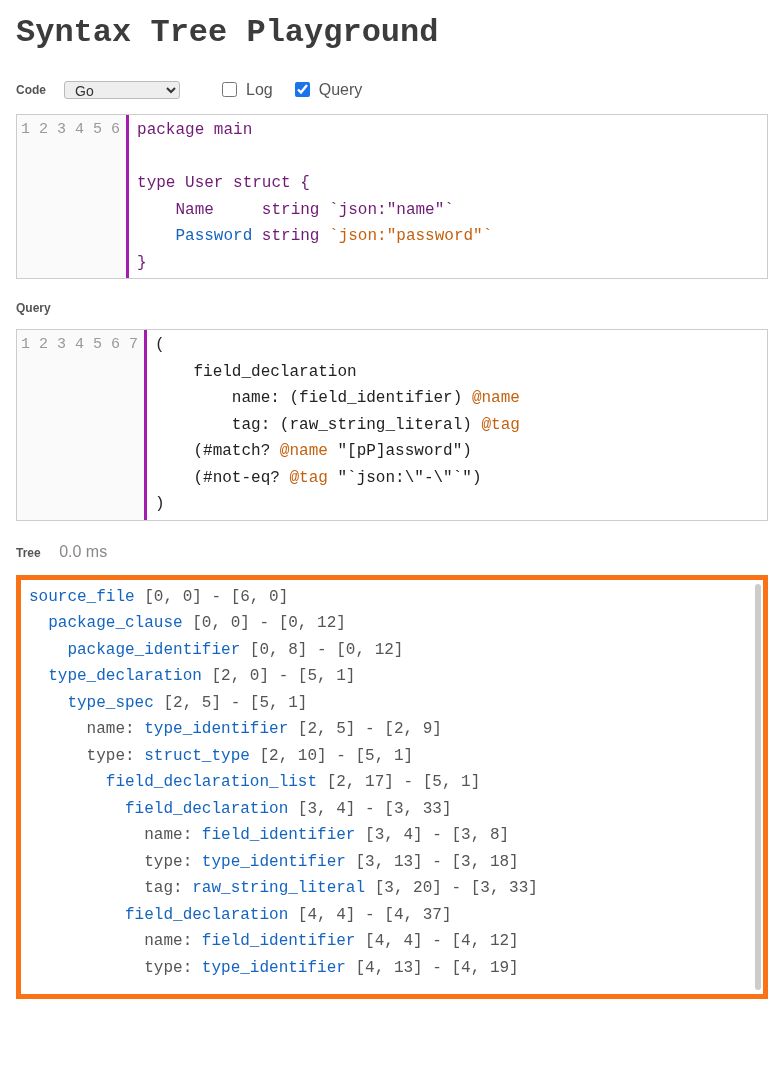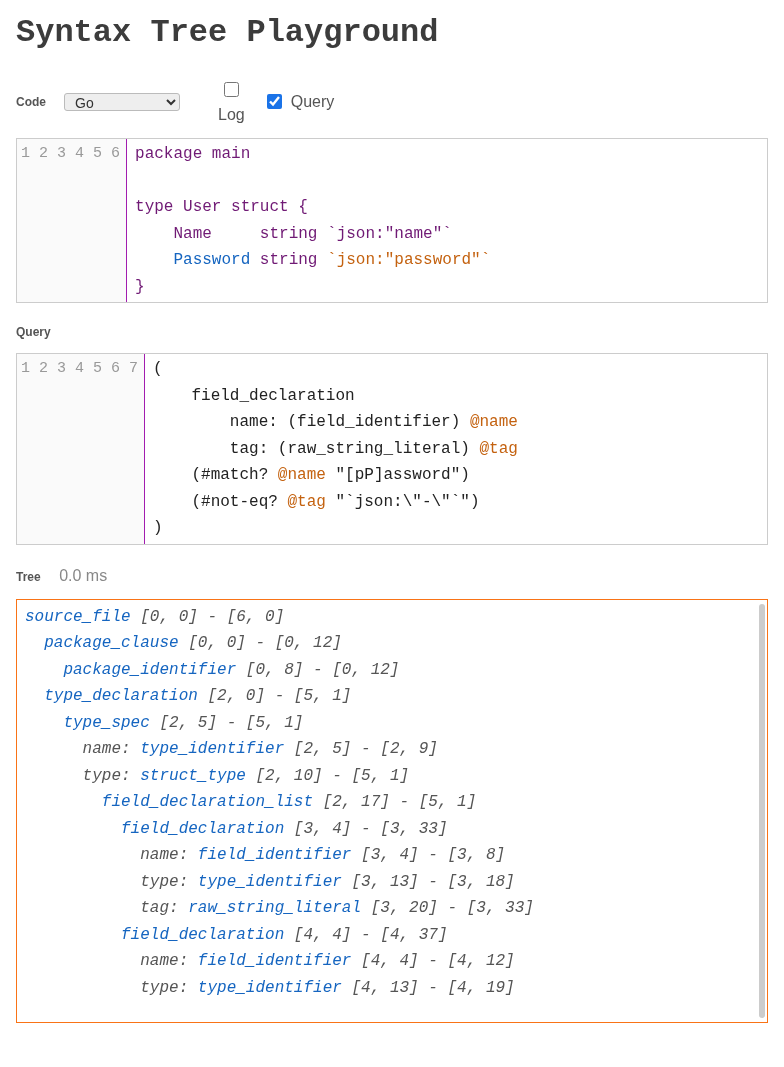--- a/index.html
+++ b/index.html
@@ -58,21 +58,21 @@
     line-height: 26.5px;
     background: #fff;
     display: flex;
     margin-bottom: 22px;
   }
   .gutter {
     text-align: right;
     padding: 2px 6px 2px 4px;
     color: #999;
     background: #fafafa;
-    border-right: 1px solid #a21caf;
+    border-right: 3px solid #a21caf;
     user-select: none;
     min-width: 24px;
     font-size: 15px;
   }
   .code-area {
     padding: 2px 8px;
     flex: 1;
     white-space: pre;
     color: #222;
   }
@@ -80,31 +80,30 @@
   .tok-hl    { color: #1565c0; }
   .tok-str   { color: #c46210; }
   .tok-cap   { color: #c46210; }
   .timing {
     font-weight: 400;
     color: #888;
     margin-left: 14px;
     font-size: 16px;
   }
   .tree-box {
-    border: 1px solid #f97316;
+    border: 5px solid #f97316;
     font-family: "Consolas","Menlo","Courier New",monospace;
     font-size: 16px;
     line-height: 26.5px;
     padding: 4px 8px 0 8px;
     height: 424px;
     overflow: hidden;
     position: relative;
     margin-top: 14px;
     color: #444;
-    font-style: italic;
   }
   .tree-box::after {
     content:"";
     position:absolute;
     right:2px; top:4px; bottom:4px;
     width:6px;
     background:#ccc;
     border-radius:3px;
   }
   .tree-line { white-space: pre; }
@@ -121,21 +120,21 @@
 </head>
 <body>
 
 <h1>Syntax Tree Playground</h1>
 
 <div class="controls-row">
   <span class="section-label">Code</span>
   <select class="lang">
     <option>Go</option>
   </select>
-  <label class="chk-group" style="margin-left:20px;flex-direction:column;">
+  <label class="chk-group" style="margin-left:20px;">
     <input type="checkbox" style="">
     <span>Log</span>
   </label>
   <label class="chk-group">
     <input type="checkbox" checked="" style="">
     <span>Query</span>
   </label>
 </div>
 
 <div class="editor">

